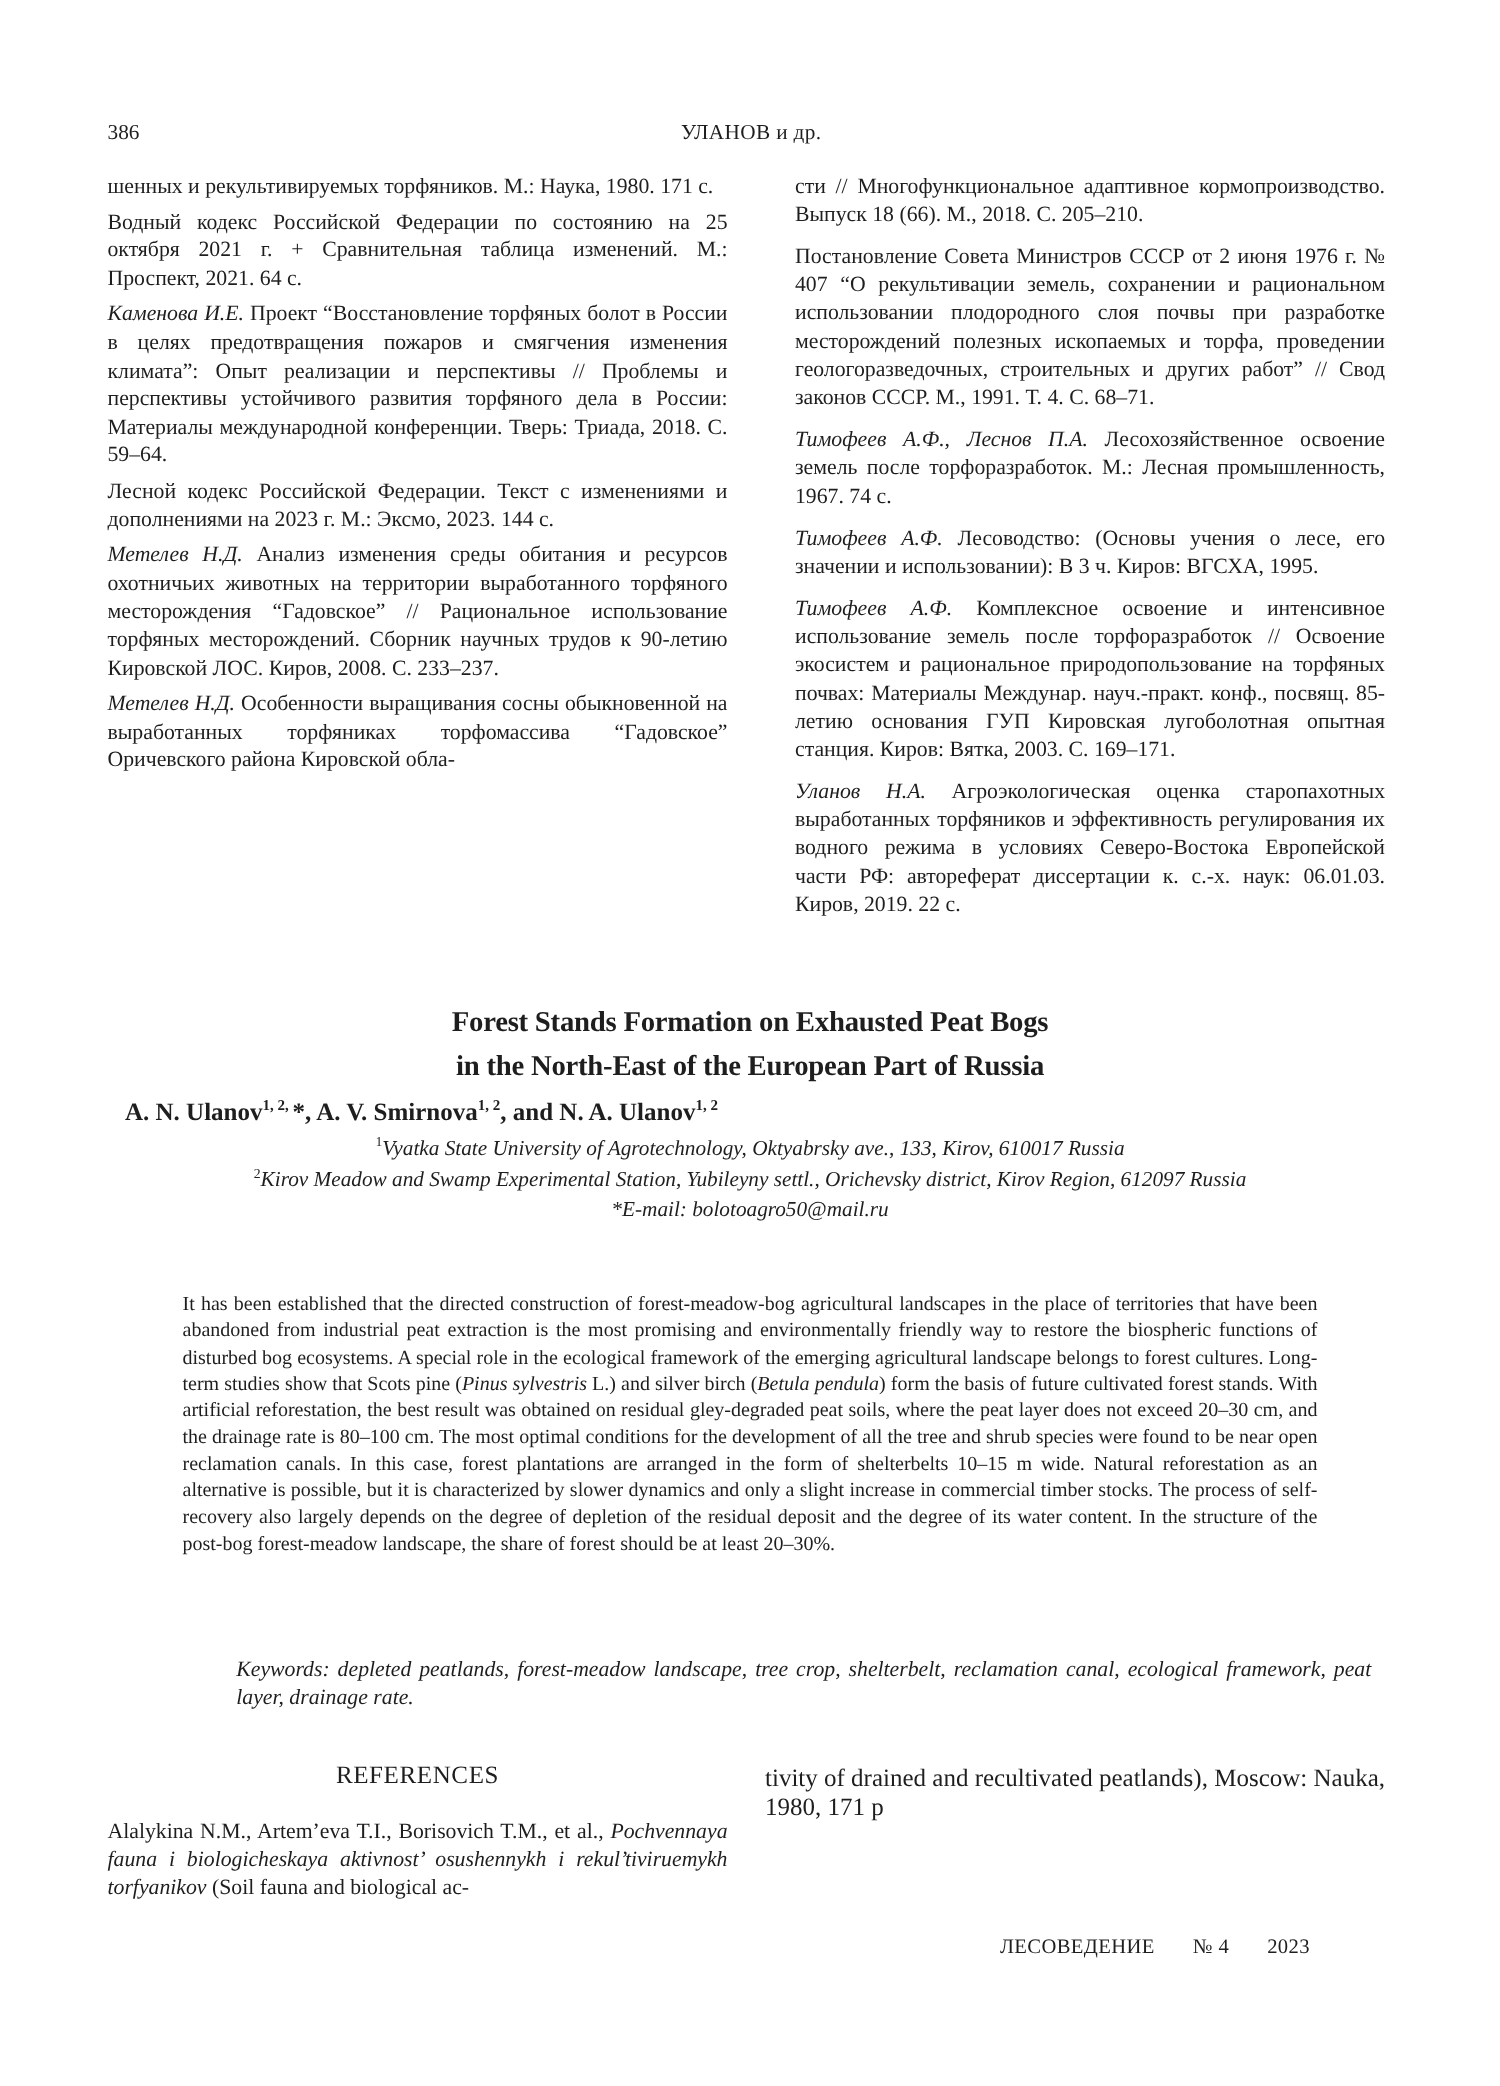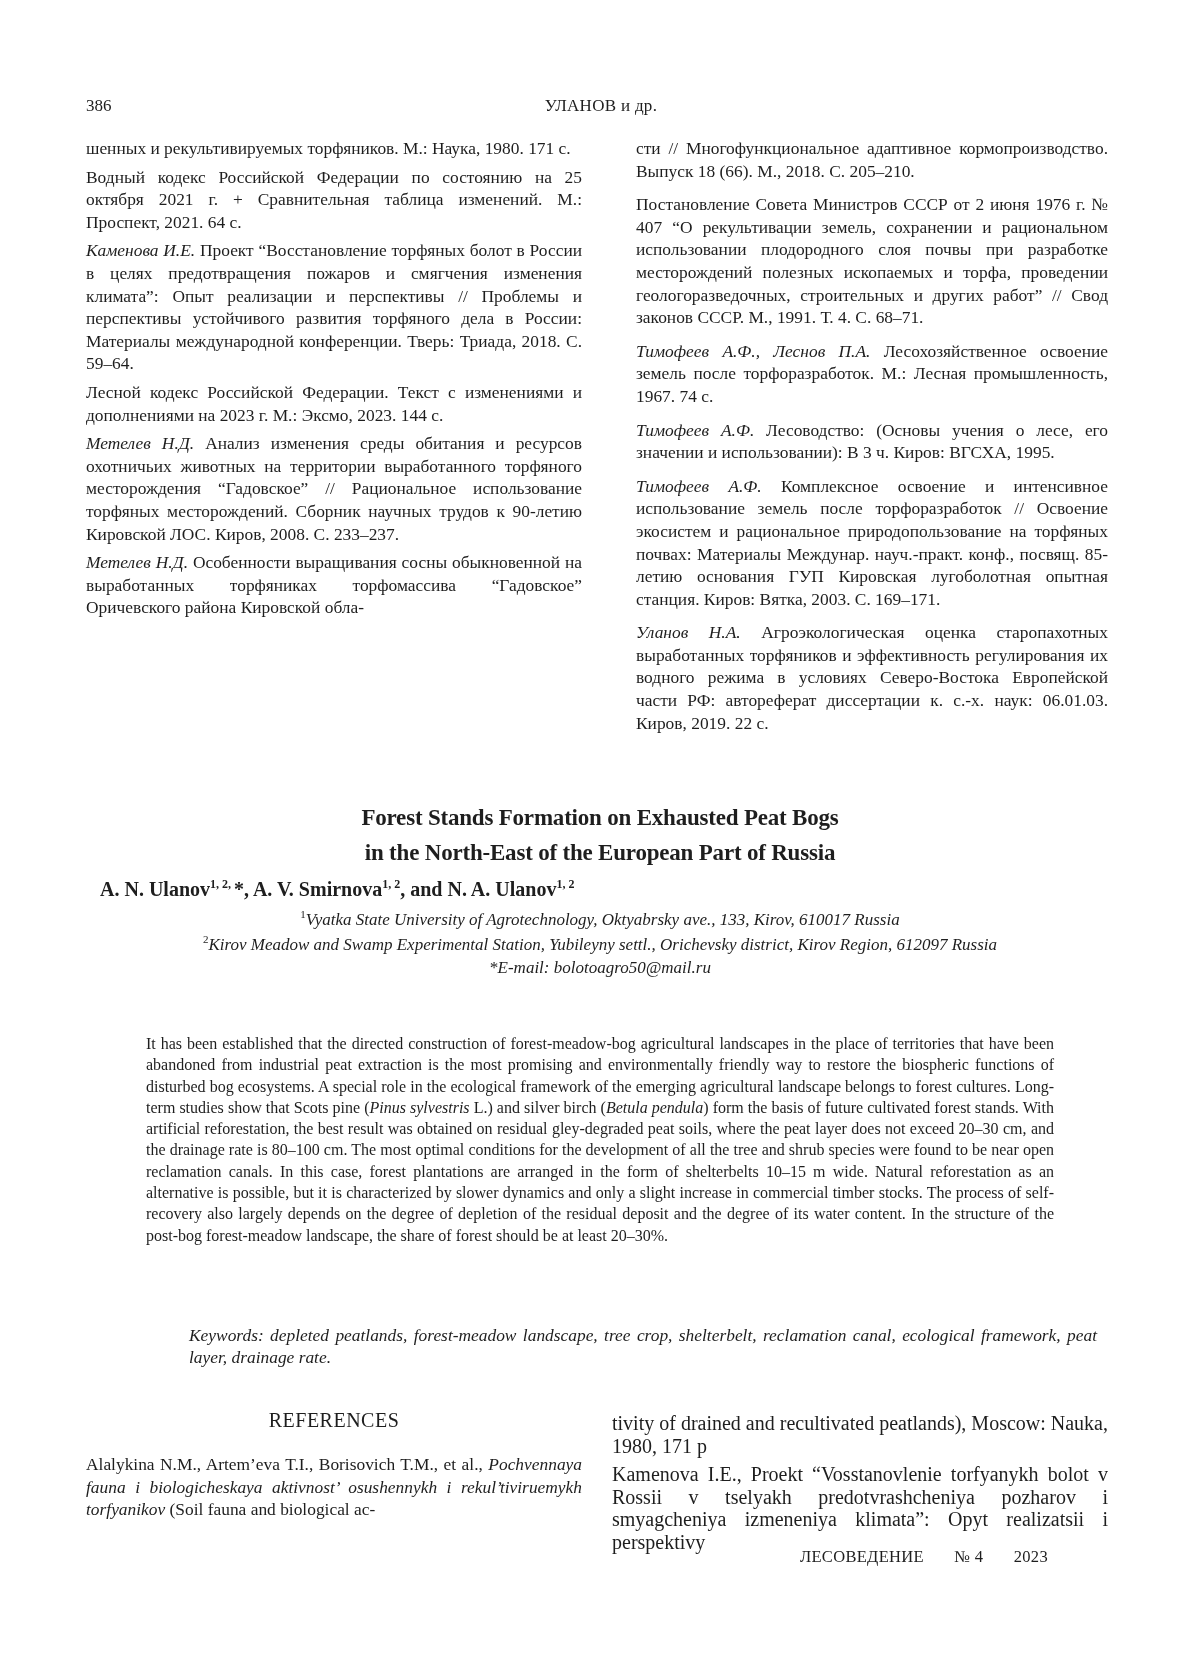--- a/index.html
+++ b/index.html
@@ -81,20 +81,19 @@
 <div class="abstract"><span>It has been established that the directed construction of forest-meadow-bog agricultural landscapes in the place of territories that have been abandoned from industrial peat extraction is the most promising and environmentally friendly way to restore the biospheric functions of disturbed bog ecosystems. A special role in the ecological framework of the emerging agricultural landscape belongs to forest cultures. Long-term studies show that Scots pine (</span><i>Pinus sylvestris</i><span> L.) and silver birch (</span><i>Betula pendula</i><span>) form the basis of future cultivated forest stands. With artificial reforestation, the best result was obtained on residual gley-degraded peat soils, where the peat layer does not exceed 20–30 cm, and the drainage rate is 80–100 cm. The most optimal conditions for the development of all the tree and shrub species were found to be near open reclamation canals. In this case, forest plantations are arranged in the form of shelterbelts 10–15 m wide. Natural reforestation as an alternative is possible, but it is characterized by slower dynamics and only a slight increase in commercial timber stocks. The process of self-recovery also largely depends on the degree of depletion of the residual deposit and the degree of its water content. In the structure of the post-bog forest-meadow landscape, the share of forest should be at least 20–30%.</span></div>
 
 <div class="keywords">Keywords: depleted peatlands, forest-meadow landscape, tree crop, shelterbelt, reclamation canal, ecological framework, peat layer, drainage rate.</div>
 
 <div class="references-heading">REFERENCES</div>
 
 <div class="col-left-bottom"><span>Alalykina N.M., Artem’eva T.I., Borisovich T.M., et al., </span><i>Pochvennaya fauna i biologicheskaya aktivnost’ osushennykh i rekul’tiviruemykh torfyanikov</i><span> (Soil fauna and biological ac-</span></div>
 
 <div class="col-right-bottom">
   <p class="ref">tivity of drained and recultivated peatlands), Moscow: Nauka, 1980, 171 p</p>
-  <p class="ref">Kamenova I.E., Proekt “Vosstanovlenie torfyanykh bolot v Rossii v tselyakh predotvrashcheniya pozharov i smyagcheniya izmeneniya klimata”: Opyt realizatsii i perspektivy</p>
 </div>
 
 <div class="footer">
   <span>ЛЕСОВЕДЕНИЕ</span>
   <span>№ 4</span>
   <span>2023</span>
 </div>
 
 </body></html>

